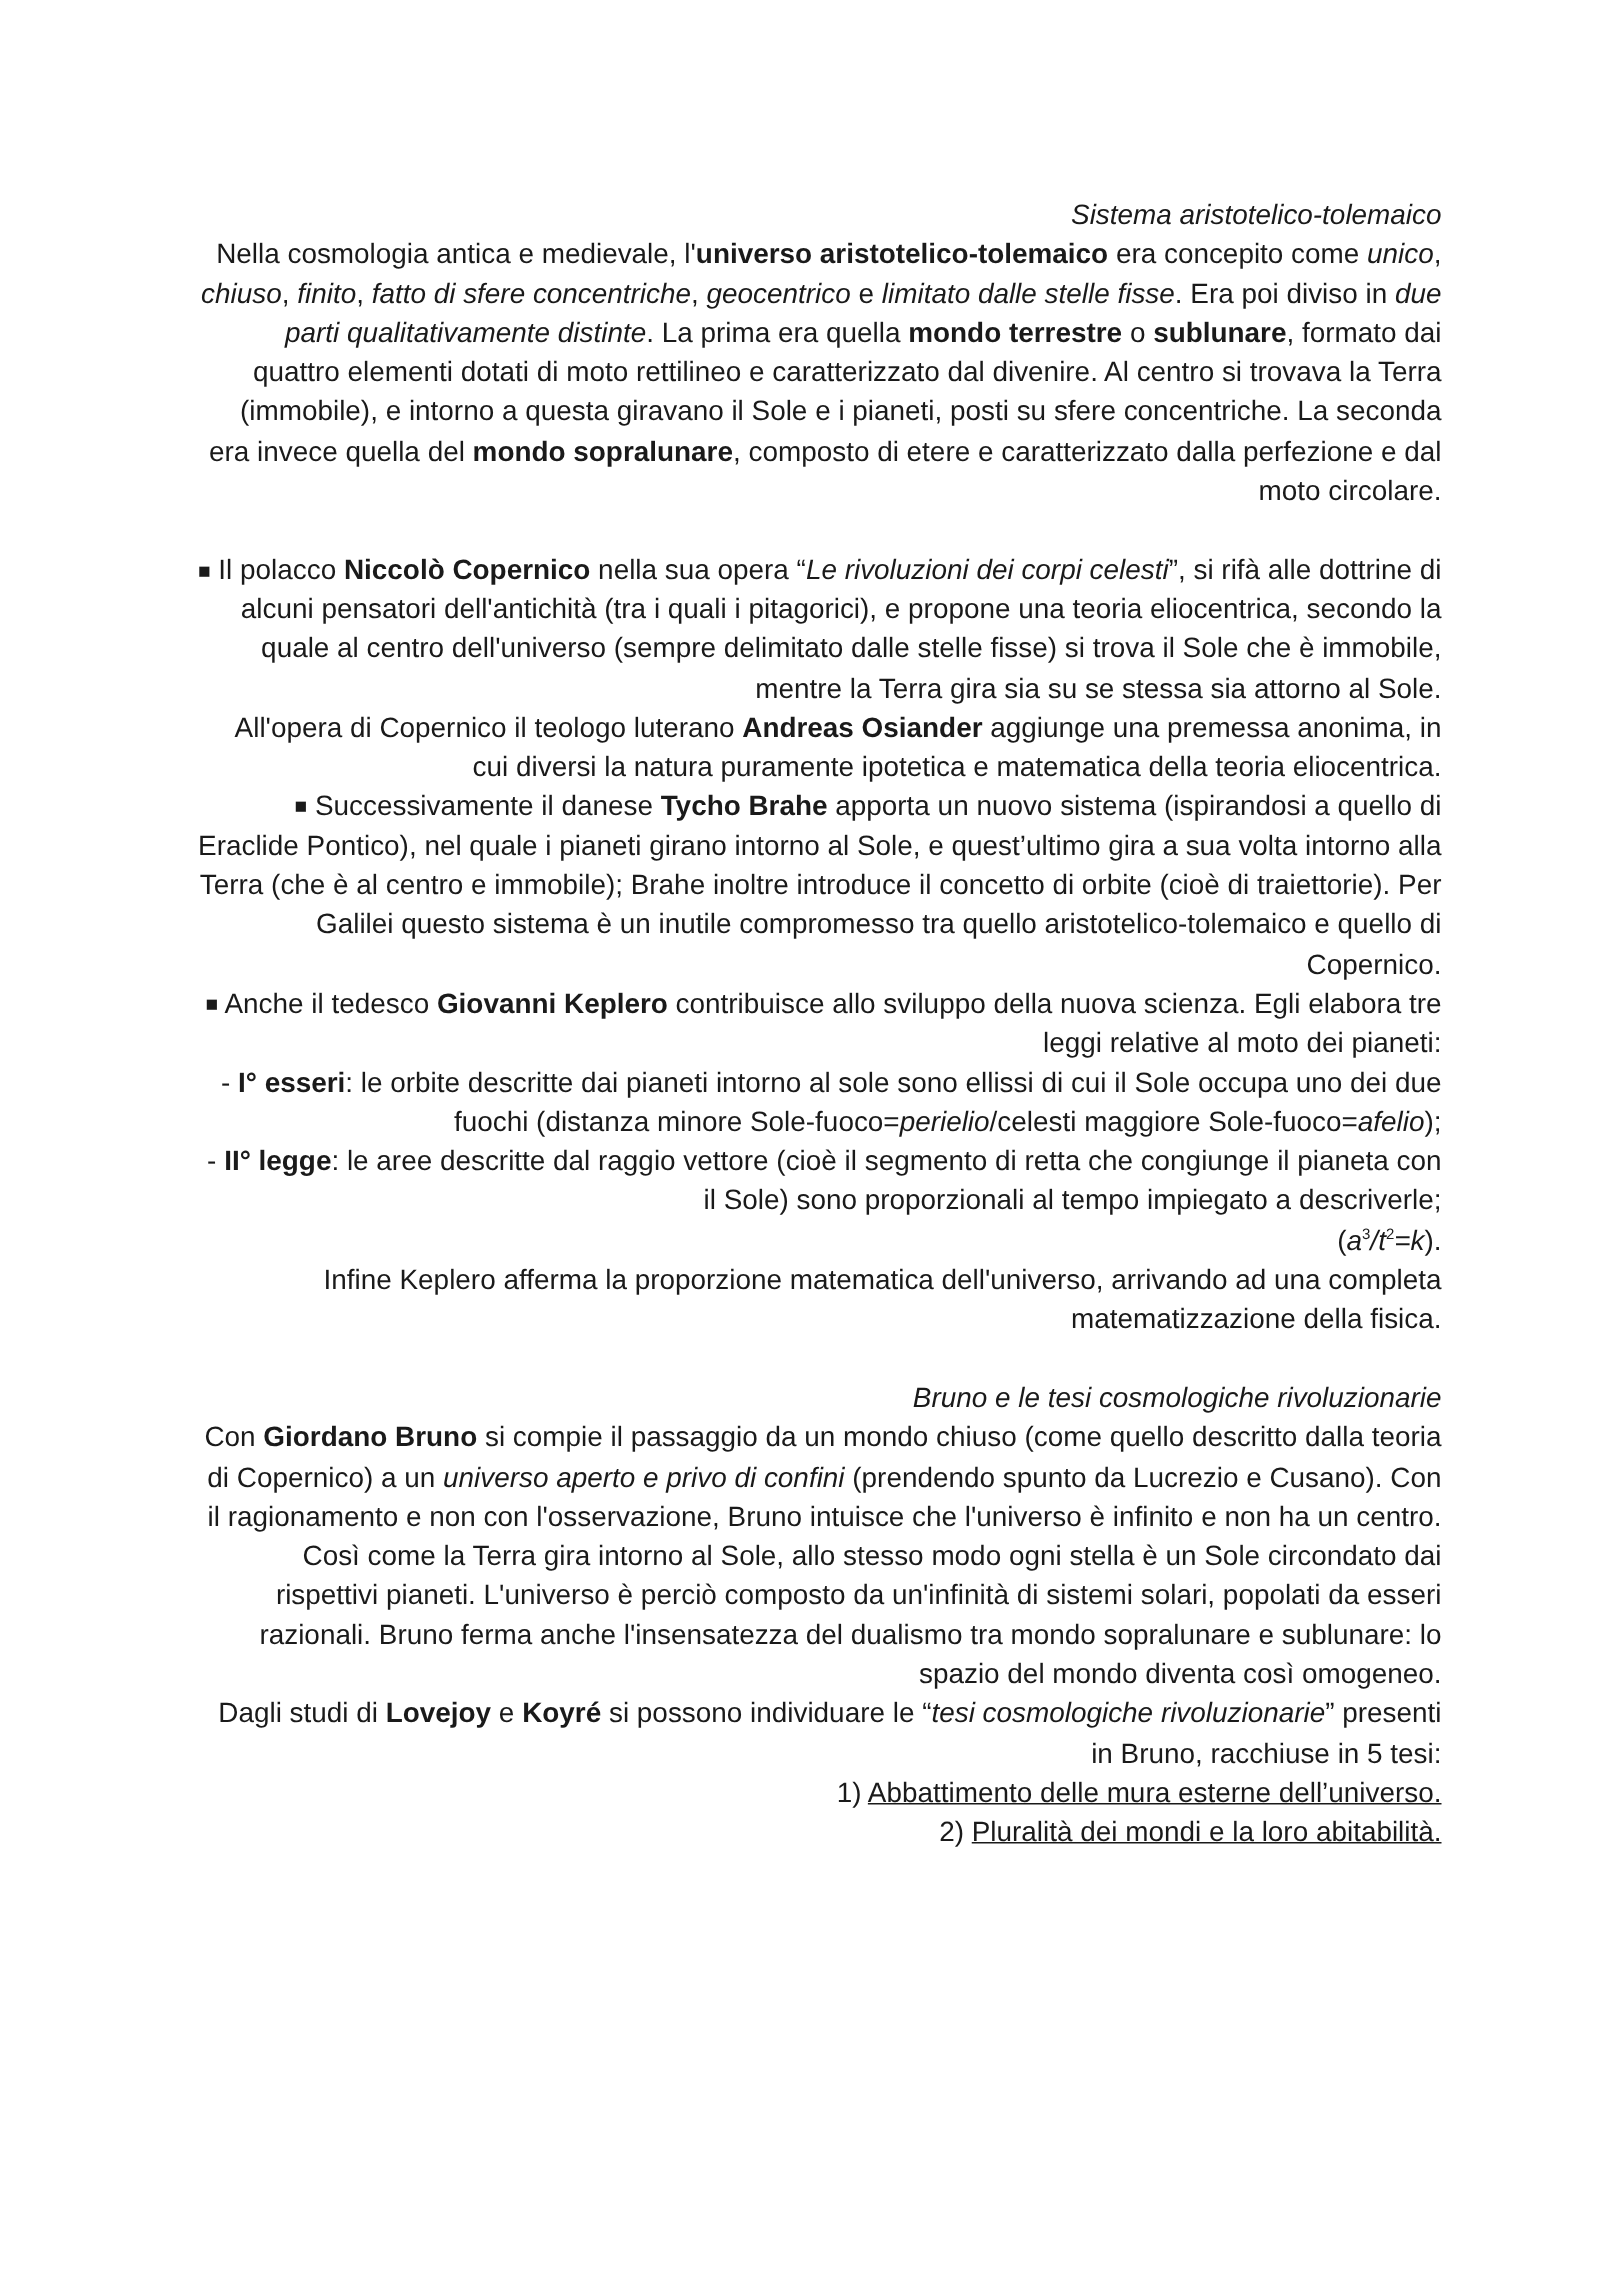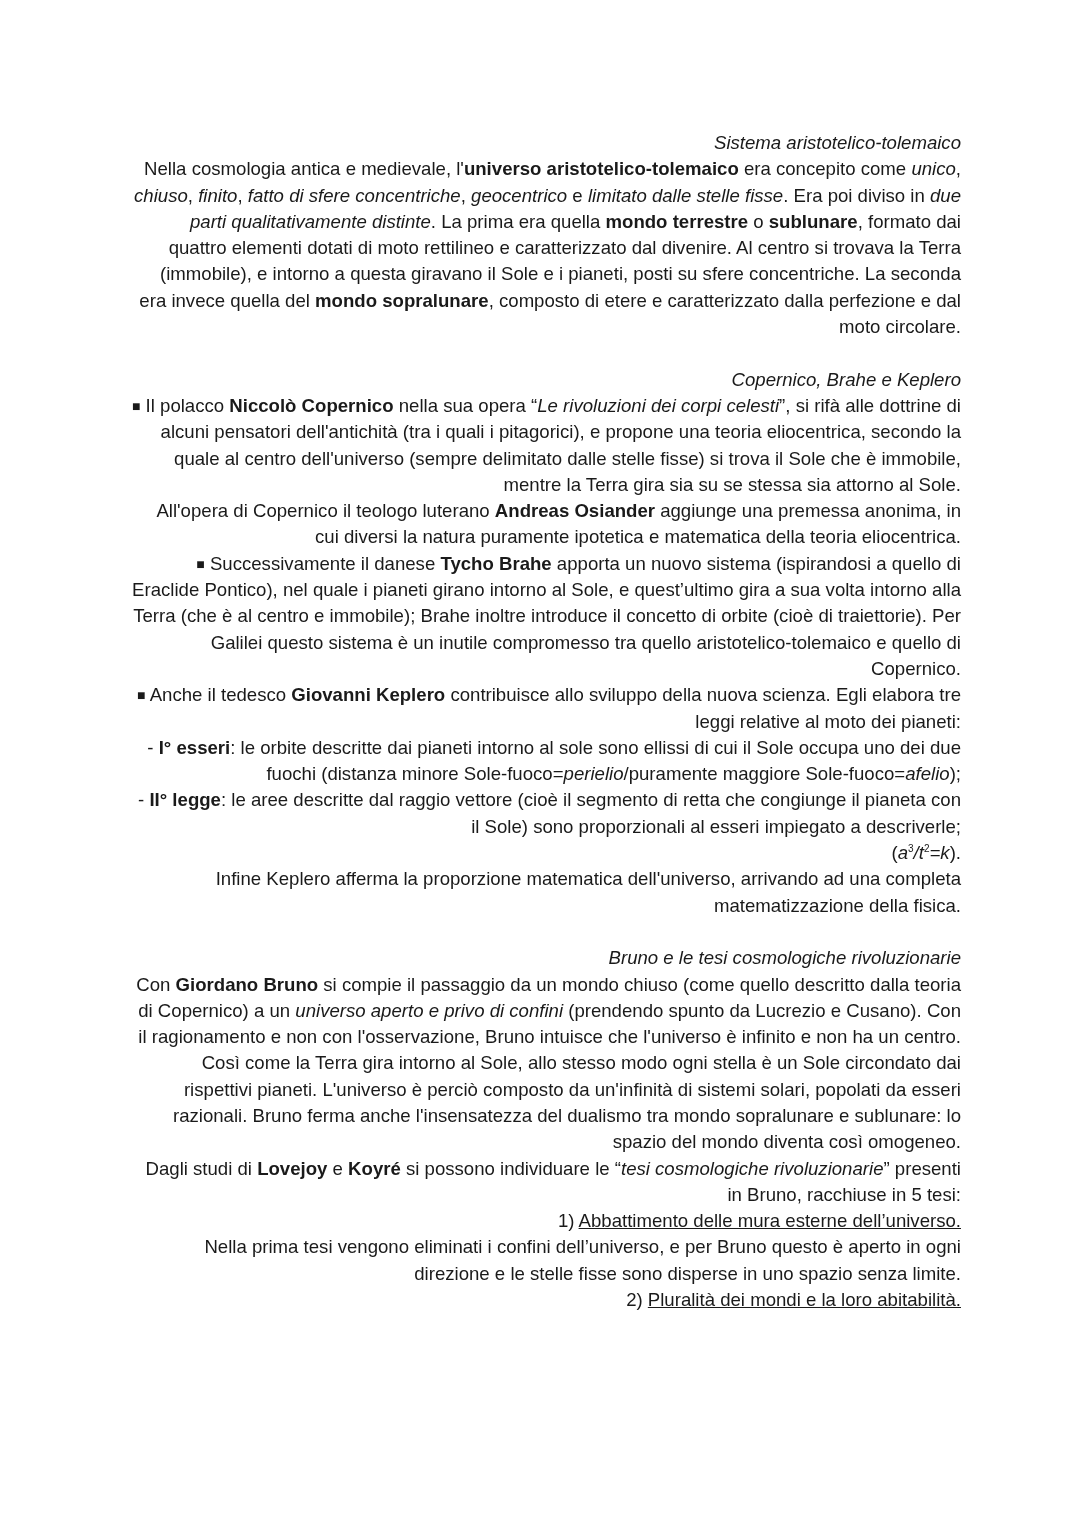--- a/index.html
+++ b/index.html
@@ -29,33 +29,31 @@
 <body>
 
 <div class="page">
 
   <div class="section">
     <span class="heading">Sistema aristotelico-tolemaico</span>
     <p><span>Nella cosmologia antica e medievale, l'</span><b>universo aristotelico-tolemaico</b><span> era concepito come </span><i>unico</i><span>, </span><i>chiuso</i><span>, </span><i>finito</i><span>, </span><i>fatto di sfere concentriche</i><span>, </span><i>geocentrico</i><span> e </span><i>limitato dalle stelle fisse</i><span>. Era poi diviso in </span><i>due parti qualitativamente distinte</i><span>. La prima era quella </span><b>mondo terrestre</b><span> o </span><b>sublunare</b><span>, formato dai quattro elementi dotati di moto rettilineo e caratterizzato dal divenire. Al centro si trovava la Terra (immobile), e intorno a questa giravano il Sole e i pianeti, posti su sfere concentriche. La seconda era invece quella del </span><b>mondo sopralunare</b><span>, composto di etere e caratterizzato dalla perfezione e dal moto circolare.</span></p>
   </div>
 
   <div class="section">
-    <span class="heading">Copernico, Brahe e Keplero</span>
     <p><span class="bullet">■</span><span> Il polacco </span><b>Niccolò Copernico</b><span> nella sua opera “</span><i>Le rivoluzioni dei corpi celesti</i><span>”, si rifà alle dottrine di alcuni pensatori dell'antichità (tra i quali i pitagorici), e propone una teoria eliocentrica, secondo la quale al centro dell'universo (sempre delimitato dalle stelle fisse) si trova il Sole che è immobile, mentre la Terra gira sia su se stessa sia attorno al Sole.</span></p>
     <p><span>All'opera di Copernico il teologo luterano </span><b>Andreas Osiander</b><span> aggiunge una premessa anonima, in cui diversi la natura puramente ipotetica e matematica della teoria eliocentrica.</span></p>
     <p><span class="bullet">■</span><span> Successivamente il danese </span><b>Tycho Brahe</b><span> apporta un nuovo sistema (ispirandosi a quello di Eraclide Pontico), nel quale i pianeti girano intorno al Sole, e quest’ultimo gira a sua volta intorno alla Terra (che è al centro e immobile); Brahe inoltre introduce il concetto di orbite (cioè di traiettorie). Per Galilei questo sistema è un inutile compromesso tra quello aristotelico-tolemaico e quello di Copernico.</span></p>
     <p><span class="bullet">■</span><span> Anche il tedesco </span><b>Giovanni Keplero</b><span> contribuisce allo sviluppo della nuova scienza. Egli elabora tre leggi relative al moto dei pianeti:</span></p>
-    <p><span>- </span><b>I° esseri</b><span>: le orbite descritte dai pianeti intorno al sole sono ellissi di cui il Sole occupa uno dei due fuochi (distanza minore Sole-fuoco=</span><i>perielio</i><span>/puramente maggiore Sole-fuoco=</span><i>afelio</i><span>);</span></p>
-    <p><span>- </span><b>II° legge</b><span>: le aree descritte dal raggio vettore (cioè il segmento di retta che congiunge il pianeta con il Sole) sono proporzionali al esseri impiegato a descriverle;</span></p>
+    <p><span>- </span><b>I° esseri</b><span>: le orbite descritte dai pianeti intorno al sole sono ellissi di cui il Sole occupa uno dei due fuochi (distanza minore Sole-fuoco=</span><i>perielio</i><span>/celesti maggiore Sole-fuoco=</span><i>afelio</i><span>);</span></p>
+    <p><span>- </span><b>II° legge</b><span>: le aree descritte dal raggio vettore (cioè il segmento di retta che congiunge il pianeta con il Sole) sono proporzionali al tempo impiegato a descriverle;</span></p>
     <p><span>(</span><i>a</i><sup>3</sup><i>/</i><i>t</i><sup>2</sup><i>=k</i><span>).</span></p>
     <p style="white-space:pre-wrap;"> Infine Keplero afferma la proporzione matematica dell'universo, arrivando ad una completa matematizzazione della fisica.</p>
   </div>
 
   <div class="section">
     <span class="heading">Bruno e le tesi cosmologiche rivoluzionarie</span>
     <p><span>Con </span><b>Giordano Bruno</b><span> si compie il passaggio da un mondo chiuso (come quello descritto dalla teoria di Copernico) a un </span><i>universo aperto e privo di confini</i><span> (prendendo spunto da Lucrezio e Cusano). Con il ragionamento e non con l'osservazione, Bruno intuisce che l'universo è infinito e non ha un centro. Così come la Terra gira intorno al Sole, allo stesso modo ogni stella è un Sole circondato dai rispettivi pianeti. L'universo è perciò composto da un'infinità di sistemi solari, popolati da esseri razionali. Bruno ferma anche l'insensatezza del dualismo tra mondo sopralunare e sublunare: lo spazio del mondo diventa così omogeneo.</span></p>
     <p><span>Dagli studi di </span><b>Lovejoy</b><span> e </span><b>Koyré</b><span> si possono individuare le “</span><i>tesi cosmologiche rivoluzionarie</i><span>” presenti in Bruno, racchiuse in 5 tesi:</span></p>
     <p><span>1) </span><u>Abbattimento delle mura esterne dell’universo.</u></p>
-    <p>Nella prima tesi vengono eliminati i confini dell’universo, e per Bruno questo è aperto in ogni direzione e le stelle fisse sono disperse in uno spazio senza limite.</p>
     <p><span>2) </span><u>Pluralità dei mondi e la loro abitabilità.</u></p>
   </div>
 
 </div>
 
 </body></html>

